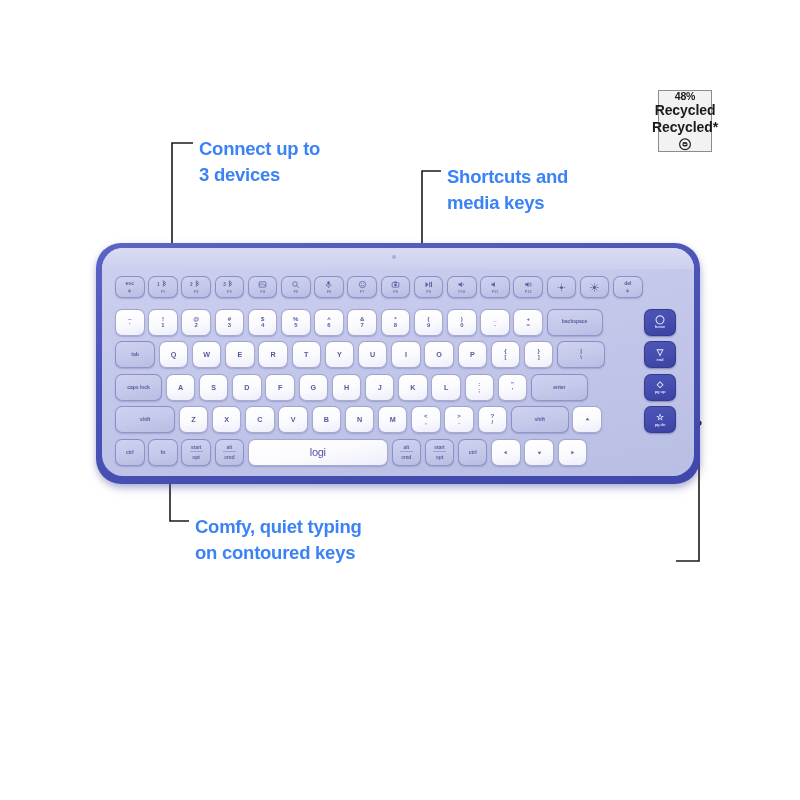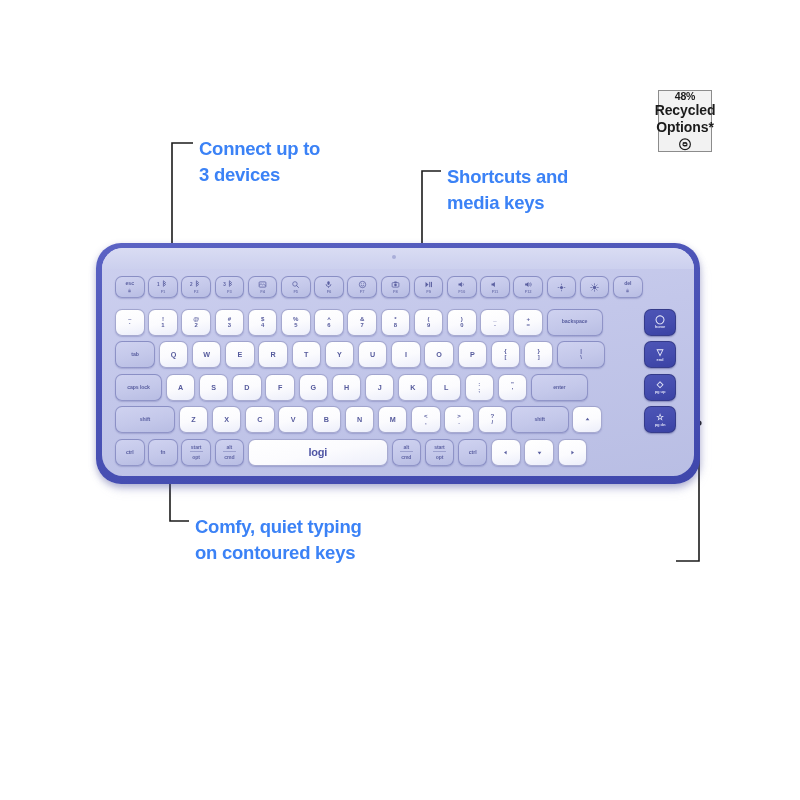--- a/index.html
+++ b/index.html
@@ -204,41 +204,41 @@
     margin: 1.1px 0;
   }
   .key .actionicon {
     font-size: 8.5px; line-height: 1;
   }
   .key .actionlabel {
     font-size: 4.1px; line-height: 1; margin-top: 1.6px; opacity: 0.9;
   }
   .key .spaceword {
     font-size: 11px;
-    font-weight: 700;
+    font-weight: 400;
     color: #5056a5;
     letter-spacing: -0.3px;
   }
   .key .bt-num {
     font-size: 4.6px;
     margin-right: 0.6px;
   }
   .fn-ico-row {
     display: flex; align-items: center; justify-content: center;
   }
 </style>
 </head>
 <body>
 
 <div id="stage">
 
   <div class="badge">
     <div class="badge-pct">48%</div>
     <div class="badge-line">Recycled</div>
-    <div class="badge-line">Options*</div>
+    <div class="badge-line">Recycled*</div>
     <svg class="badge-icon" width="20" height="20" viewBox="0 0 24 24">
       <circle cx="12" cy="12" r="10.2" fill="none" stroke="#1b1b1b" stroke-width="2.2"></circle>
       <path d="M8.6 9.2 h4.6 a2.6 2.6 0 0 1 0 5.2 h-1.4" fill="none" stroke="#1b1b1b" stroke-width="2.1" stroke-linecap="round"></path>
       <path d="M15.4 14.8 h-4.6 a2.6 2.6 0 0 1 0 -5.2 h1.4" fill="none" stroke="#1b1b1b" stroke-width="2.1" stroke-linecap="round"></path>
       <path d="M13.0 7.2 l2.2 2.0 l-2.2 2.0 z" fill="#1b1b1b"></path>
       <path d="M11.0 16.8 l-2.2 -2.0 l2.2 -2.0 z" fill="#1b1b1b"></path>
     </svg>
   </div>
 
   <svg id="leaders">

